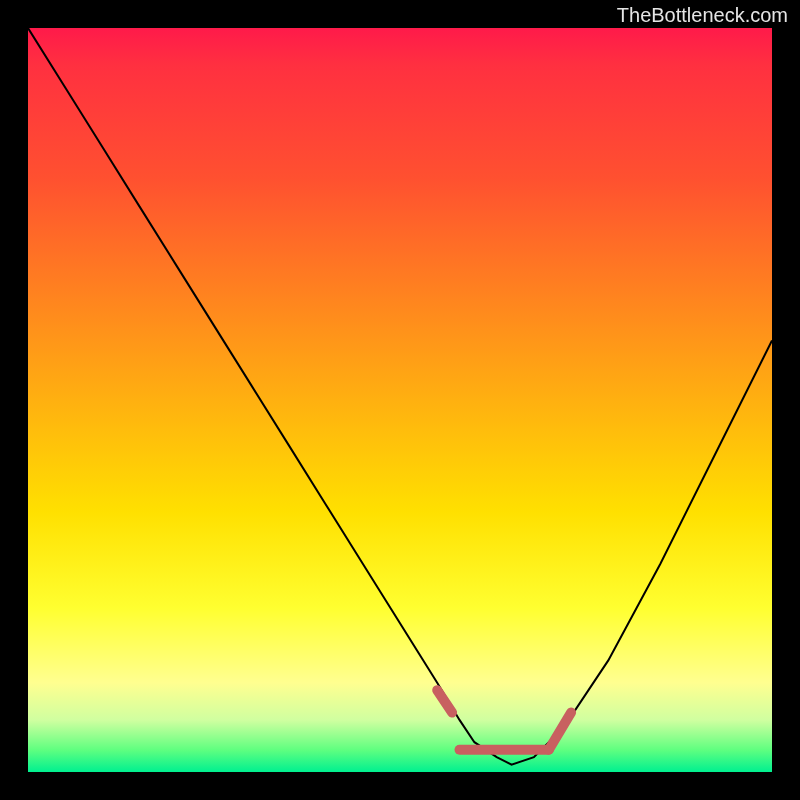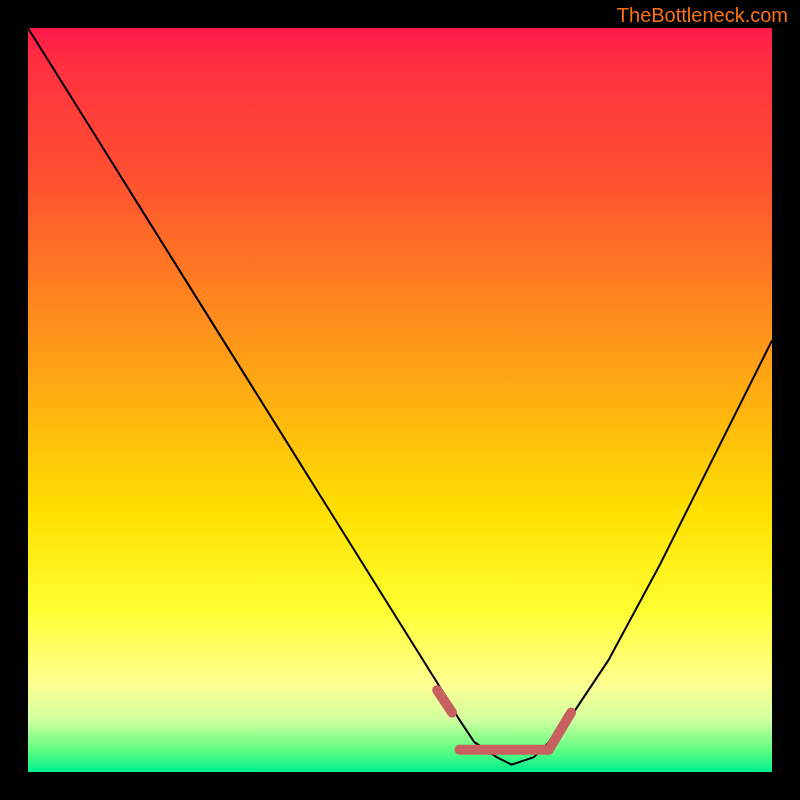--- a/index.html
+++ b/index.html
@@ -8,21 +8,21 @@
     height: 800px;
     background: #000;
     position: relative;
     font-family: Arial, sans-serif;
     overflow: hidden;
   }
   .watermark {
     position: absolute;
     top: 4px;
     right: 12px;
-    color: #f97316;
+    color: #e5e5e5;
     font-size: 20px;
     font-weight: 500;
     z-index: 10;
   }
   .plot-area {
     position: absolute;
     left: 28px;
     top: 28px;
     width: 744px;
     height: 744px;

